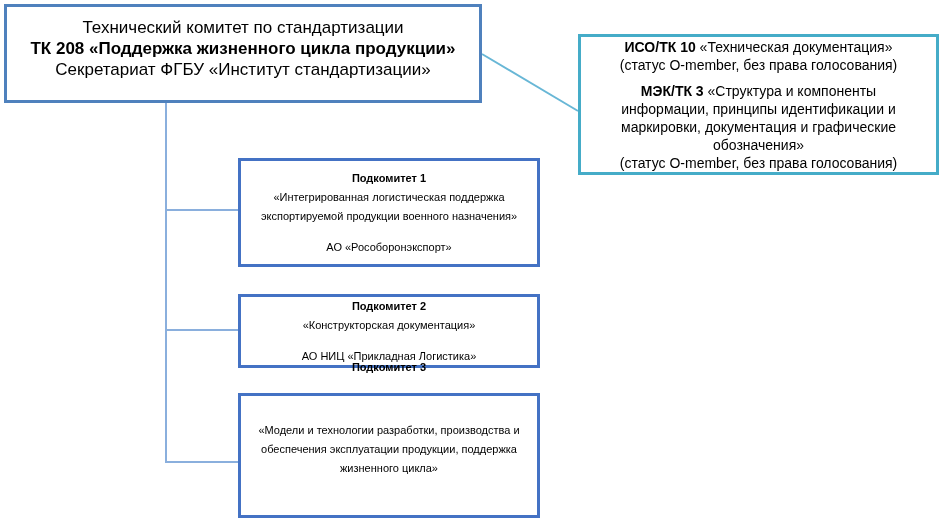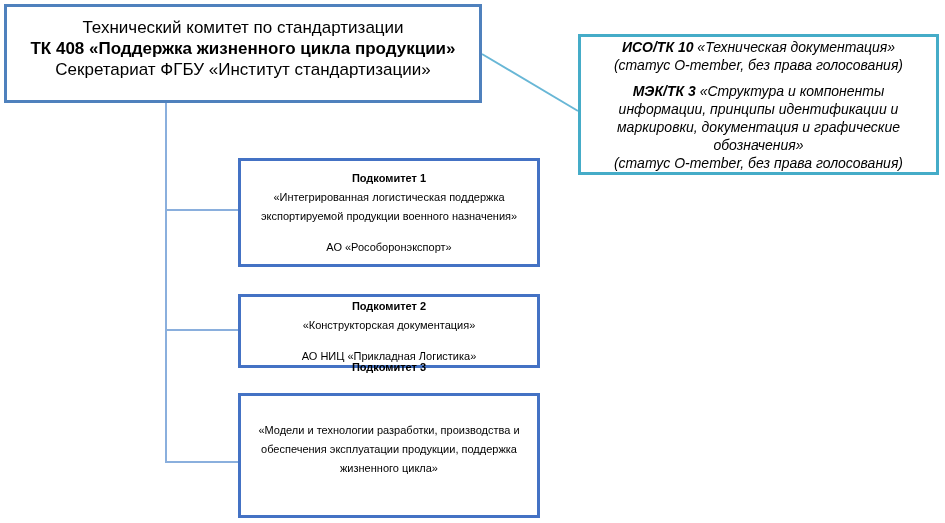--- a/index.html
+++ b/index.html
@@ -30,21 +30,21 @@
   
   .box-intl {
     left: 578px; top: 34px; width: 361px; height: 141px;
     border: 3px solid #45acc8;
     display: flex; flex-direction: column;
     justify-content: center; align-items: center;
     gap: 8px;
     font-size: 14px;
     line-height: 18px;
   }
-  .intl-block { max-width: 310px; font-style: italic; }
+  .intl-block { max-width: 310px; }
   
   .box-sub {
     left: 238px; width: 302px;
     border: 3px solid #4472c4;
     display: flex; flex-direction: column;
     justify-content: center; align-items: center;
     font-size: 11px;
     line-height: 19px;
   }
   #sub1 { top: 158px; height: 109px; }
@@ -72,21 +72,21 @@
   <div class="connector h-line" id="branch1"></div>
   <div class="connector h-line" id="branch2"></div>
   <div class="connector h-line" id="branch3"></div>
 
   <svg class="diag-svg">
     <line x1="482" y1="54" x2="578" y2="111" stroke="#68b7d6" stroke-width="2"></line>
   </svg>
 
   <div class="box box-root">
     <div class="committee-type">Технический комитет по стандартизации</div>
-    <div class="committee-name">ТК 408 «Поддержка жизненного цикла продукции»</div>
+    <div class="committee-name">ТК 208 «Поддержка жизненного цикла продукции»</div>
     <div class="committee-secretariat">Секретариат ФГБУ «Институт стандартизации»</div>
   </div>
 
   <div class="box box-intl">
     <div class="intl-block">
       <div><span class="bold">ИСО/ТК 10</span><span> «Техническая документация»</span></div>
       <div>(статус O-member, без права голосования)</div>
     </div>
     <div class="intl-block">
       <div><span class="bold">МЭК/ТК 3</span><span> «Структура и компоненты информации, принципы идентификации и маркировки, документация и графические обозначения»</span></div>

